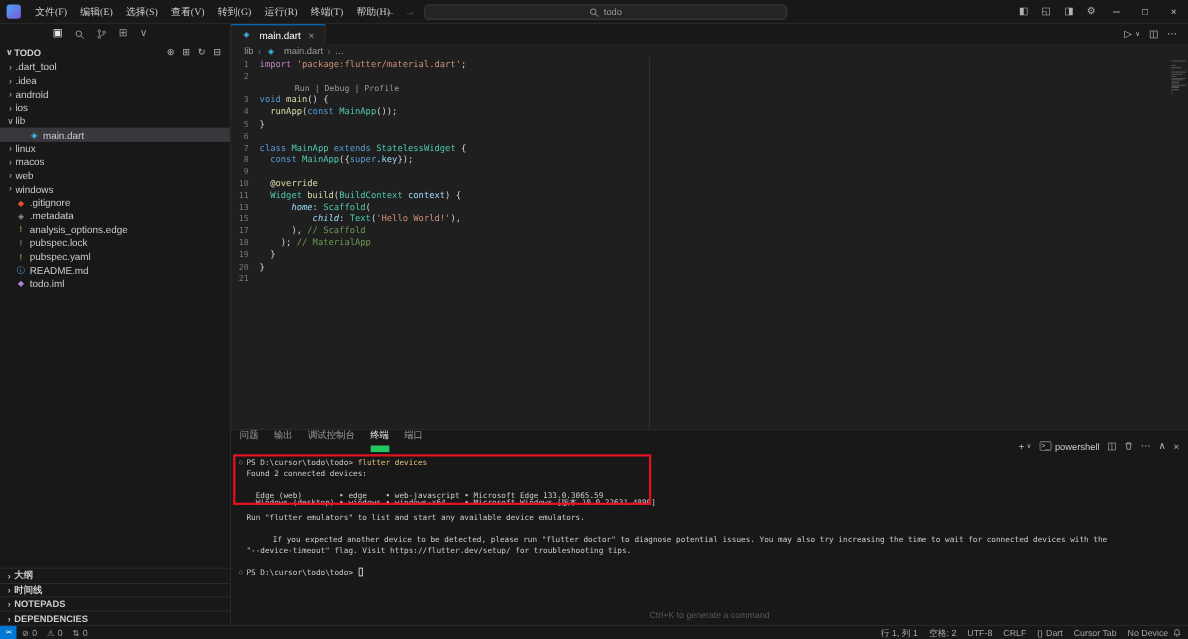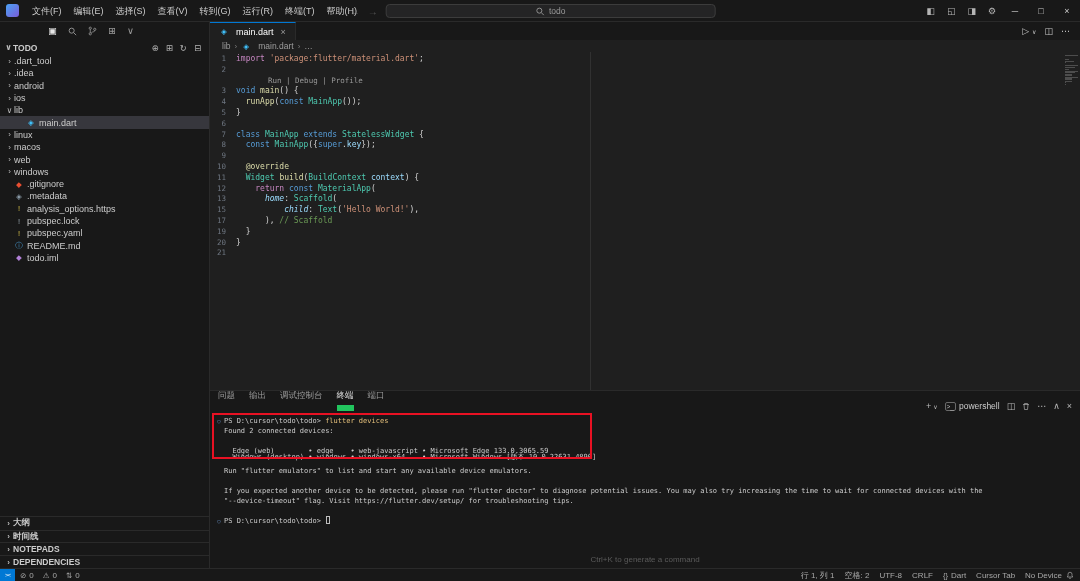--- a/index.html
+++ b/index.html
@@ -4,21 +4,21 @@
 <style>
   * { margin:0; padding:0; box-sizing:border-box; }
   html,body { width:1080px; height:581px; overflow:hidden; background:#1f1f1f;
     font-family:"Liberation Sans","DejaVu Sans",sans-serif; color:#cccccc; user-select:none; }
 
   
   .titlebar { position:relative; height:22px; background:#181818; border-bottom:1px solid #2a2a2a;
     display:flex; align-items:center; }
   .logo { width:13px; height:13px; margin:0 7px 0 6px; border-radius:3px;
     background:linear-gradient(135deg,#4aa3f5,#7a5cd8); }
-  .menus { display:flex; }
+  .menus { display:flex;font-family:Liberation Serif, serif; }
   .menu-item { font-size:9px; color:#cccccc; padding:0 6px; line-height:22px; cursor:default; }
   .tb-center { position:absolute; left:50%; top:0; transform:translateX(-52%); height:22px;
     display:flex; align-items:center; gap:8px; }
   .nav-arrow { font-size:10px; color:#9a9a9a; }
   .nav-arrow.dim { color:#5a5a5a; }
   .searchbox { width:330px; height:14px; background:#242425; border:1px solid #3c3c3c; border-radius:4px;
     display:flex; align-items:center; justify-content:center; gap:4px; font-size:8.5px; color:#9a9a9a; }
   .tb-right { margin-left:auto; display:flex; align-items:center; }
   .tb-ic { font-size:9px; color:#b5b5b5; padding:0 6px; }
   .win-btn { width:26px; text-align:center; font-size:9px; color:#cccccc; line-height:22px; }
@@ -220,21 +220,21 @@
           <span class="tlabel">.gitignore</span>
         </div>
         <div class="tree-item" style="padding-left: 5px;">
           <span class="chev"></span>
           <span class="ficon" style="color: rgb(138, 155, 168);">◈</span>
           <span class="tlabel">.metadata</span>
         </div>
         <div class="tree-item" style="padding-left: 5px;">
           <span class="chev"></span>
           <span class="ficon" style="color: rgb(216, 194, 74);">!</span>
-          <span class="tlabel">analysis_options.https</span>
+          <span class="tlabel">analysis_options.edge</span>
         </div>
         <div class="tree-item" style="padding-left: 5px;">
           <span class="chev"></span>
           <span class="ficon" style="color: rgb(154, 167, 176);">!</span>
           <span class="tlabel">pubspec.lock</span>
         </div>
         <div class="tree-item" style="padding-left: 5px;">
           <span class="chev"></span>
           <span class="ficon" style="color: rgb(216, 194, 74);">!</span>
           <span class="tlabel">pubspec.yaml</span>
@@ -300,24 +300,24 @@
           <div class="code-line"><span class="gutter"></span><span class="ltext lens">Run | Debug | Profile</span></div>
           <div class="code-line"><span class="gutter">3</span><span class="ltext"><span class="tk-kw">void</span><span class="tk-fg"> </span><span class="tk-fn">main</span><span class="tk-fg">() {</span></span></div>
           <div class="code-line"><span class="gutter">4</span><span class="ltext"><span class="tk-fg">  </span><span class="tk-fn">runApp</span><span class="tk-fg">(</span><span class="tk-kw">const</span><span class="tk-fg"> </span><span class="tk-type">MainApp</span><span class="tk-fg">());</span></span></div>
           <div class="code-line"><span class="gutter">5</span><span class="ltext"><span class="tk-fg">}</span></span></div>
           <div class="code-line"><span class="gutter">6</span><span class="ltext"></span></div>
           <div class="code-line"><span class="gutter">7</span><span class="ltext"><span class="tk-kw">class</span><span class="tk-fg"> </span><span class="tk-type">MainApp</span><span class="tk-fg"> </span><span class="tk-kw">extends</span><span class="tk-fg"> </span><span class="tk-type">StatelessWidget</span><span class="tk-fg"> {</span></span></div>
           <div class="code-line"><span class="gutter">8</span><span class="ltext"><span class="tk-fg">  </span><span class="tk-kw">const</span><span class="tk-fg"> </span><span class="tk-type">MainApp</span><span class="tk-fg">({</span><span class="tk-kw">super</span><span class="tk-fg">.</span><span class="tk-var">key</span><span class="tk-fg">});</span></span></div>
           <div class="code-line"><span class="gutter">9</span><span class="ltext"></span></div>
           <div class="code-line"><span class="gutter">10</span><span class="ltext"><span class="tk-fg">  </span><span class="tk-meta">@override</span></span></div>
           <div class="code-line"><span class="gutter">11</span><span class="ltext"><span class="tk-fg">  </span><span class="tk-type">Widget</span><span class="tk-fg"> </span><span class="tk-fn">build</span><span class="tk-fg">(</span><span class="tk-type">BuildContext</span><span class="tk-fg"> </span><span class="tk-var">context</span><span class="tk-fg">) {</span></span></div>
-          <div class="code-line"><span class="gutter">12</span><span class="ltext"><span class="tk-fg">    </span><span class="tk-kw2">return</span><span class="tk-fg"> </span><span class="tk-kw">const</span><span class="tk-fg"> </span><span class="tk-type">MaterialApp</span><span class="tk-fg">(</span></span></div>
           <div class="code-line"><span class="gutter">13</span><span class="ltext"><span class="tk-fg">      </span><span class="tk-param">home</span><span class="tk-fg">: </span><span class="tk-type">Scaffold</span><span class="tk-fg">(</span></span></div>
           <div class="code-line"><span class="gutter">15</span><span class="ltext"><span class="tk-fg">          </span><span class="tk-param">child</span><span class="tk-fg">: </span><span class="tk-type">Text</span><span class="tk-fg">(</span><span class="tk-str">'Hello World!'</span><span class="tk-fg">),</span></span></div>
           <div class="code-line"><span class="gutter">17</span><span class="ltext"><span class="tk-fg">      ),</span><span class="tk-cm"> // Scaffold</span></span></div>
+          <div class="code-line"><span class="gutter">18</span><span class="ltext"><span class="tk-fg">    );</span><span class="tk-cm"> // MaterialApp</span></span></div>
           <div class="code-line"><span class="gutter">19</span><span class="ltext"><span class="tk-fg">  }</span></span></div>
           <div class="code-line"><span class="gutter">20</span><span class="ltext"><span class="tk-fg">}</span></span></div>
           <div class="code-line"><span class="gutter">21</span><span class="ltext"></span></div>
         </div>
       <div class="minimap" id="minimap">
           <div class="mm-line" style="width: 12.87px;"></div>
           <div class="mm-line" style="width: 0px; background: transparent;"></div>
           <div class="mm-line" style="width: 0px; background: transparent;"></div>
           <div class="mm-line" style="width: 4.29px;"></div>
           <div class="mm-line" style="width: 8.58px;"></div>
@@ -371,21 +371,21 @@
       <div class="terminal">
         <div class="annotation-box" style="border-color: rgb(232, 17, 35);"></div>
         <div id="term-lines">
             <div class="term-line"><span class="tdeco">○</span><span style="white-space: pre;"><span class="tk-tfg">PS D:\cursor\todo\todo&gt; </span><span class="tk-cmd">flutter devices</span></span></div>
             <div class="term-line"><span class="tdeco"></span><span style="white-space: pre;"><span class="tk-tfg">Found 2 connected devices:</span></span></div>
             <div class="term-line"><span class="tdeco"></span><span style="white-space: pre; margin-top: 16px;"><span class="tk-tfg">  Windows (desktop) • windows • windows-x64    • Microsoft Windows [版本 10.0.22631.4890]</span></span></div>
             <div class="term-line"><span class="tdeco"></span><span style="white-space: pre;"><span class="tk-tfg">  Edge (web)        • edge    • web-javascript • Microsoft Edge 133.0.3065.59</span></span></div>
             <div class="term-line"><span class="tdeco"></span><span style="white-space: pre;"></span></div>
             <div class="term-line"><span class="tdeco"></span><span style="white-space: pre;"><span class="tk-tfg">Run "flutter emulators" to list and start any available device emulators.</span></span></div>
             <div class="term-line"><span class="tdeco"></span><span style="white-space: pre;"></span></div>
-            <div class="term-line"><span class="tdeco"></span><span style="white-space: pre;"><span class="tk-tfg">If you expected another device to be detected, please run "flutter doctor" to diagnose potential issues. You may also try increasing the time to wait for connected devices with the</span></span></div>
+            <div class="term-line"><span class="tdeco"></span><span style="white-space: pre; margin-left: 24px;"><span class="tk-tfg">If you expected another device to be detected, please run "flutter doctor" to diagnose potential issues. You may also try increasing the time to wait for connected devices with the</span></span></div>
             <div class="term-line"><span class="tdeco"></span><span style="white-space: pre;"><span class="tk-tfg">"--device-timeout" flag. Visit https://flutter.dev/setup/ for troubleshooting tips.</span></span></div>
             <div class="term-line"><span class="tdeco"></span><span style="white-space: pre;"></span></div>
             <div class="term-line"><span class="tdeco">○</span><span style="white-space: pre;"><span class="tk-tfg">PS D:\cursor\todo\todo&gt; </span><span class="tcursor"></span></span></div>
           </div>
         <div class="term-hint">Ctrl+K to generate a command</div>
       </div>
     </div>
   </div>
 </div>
 

